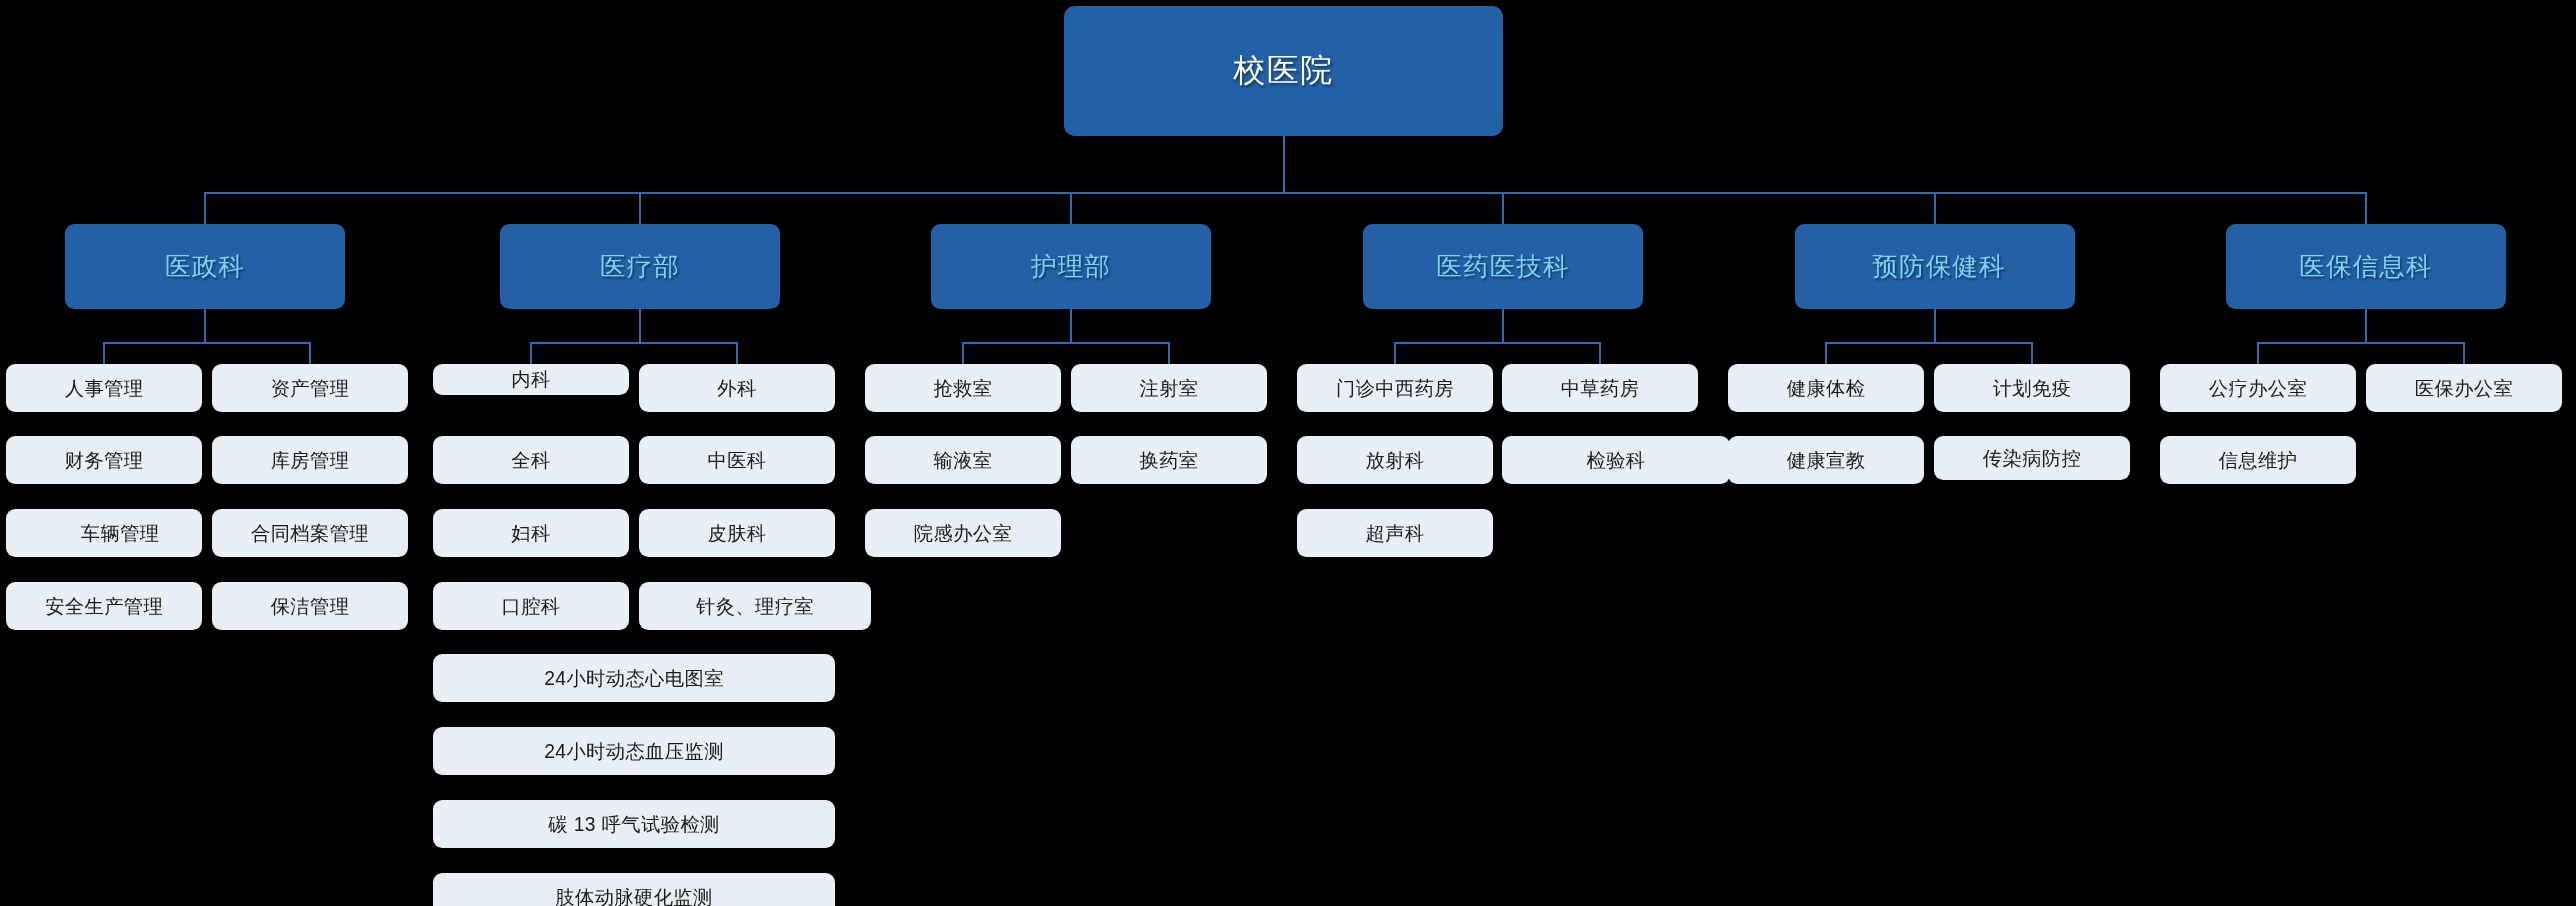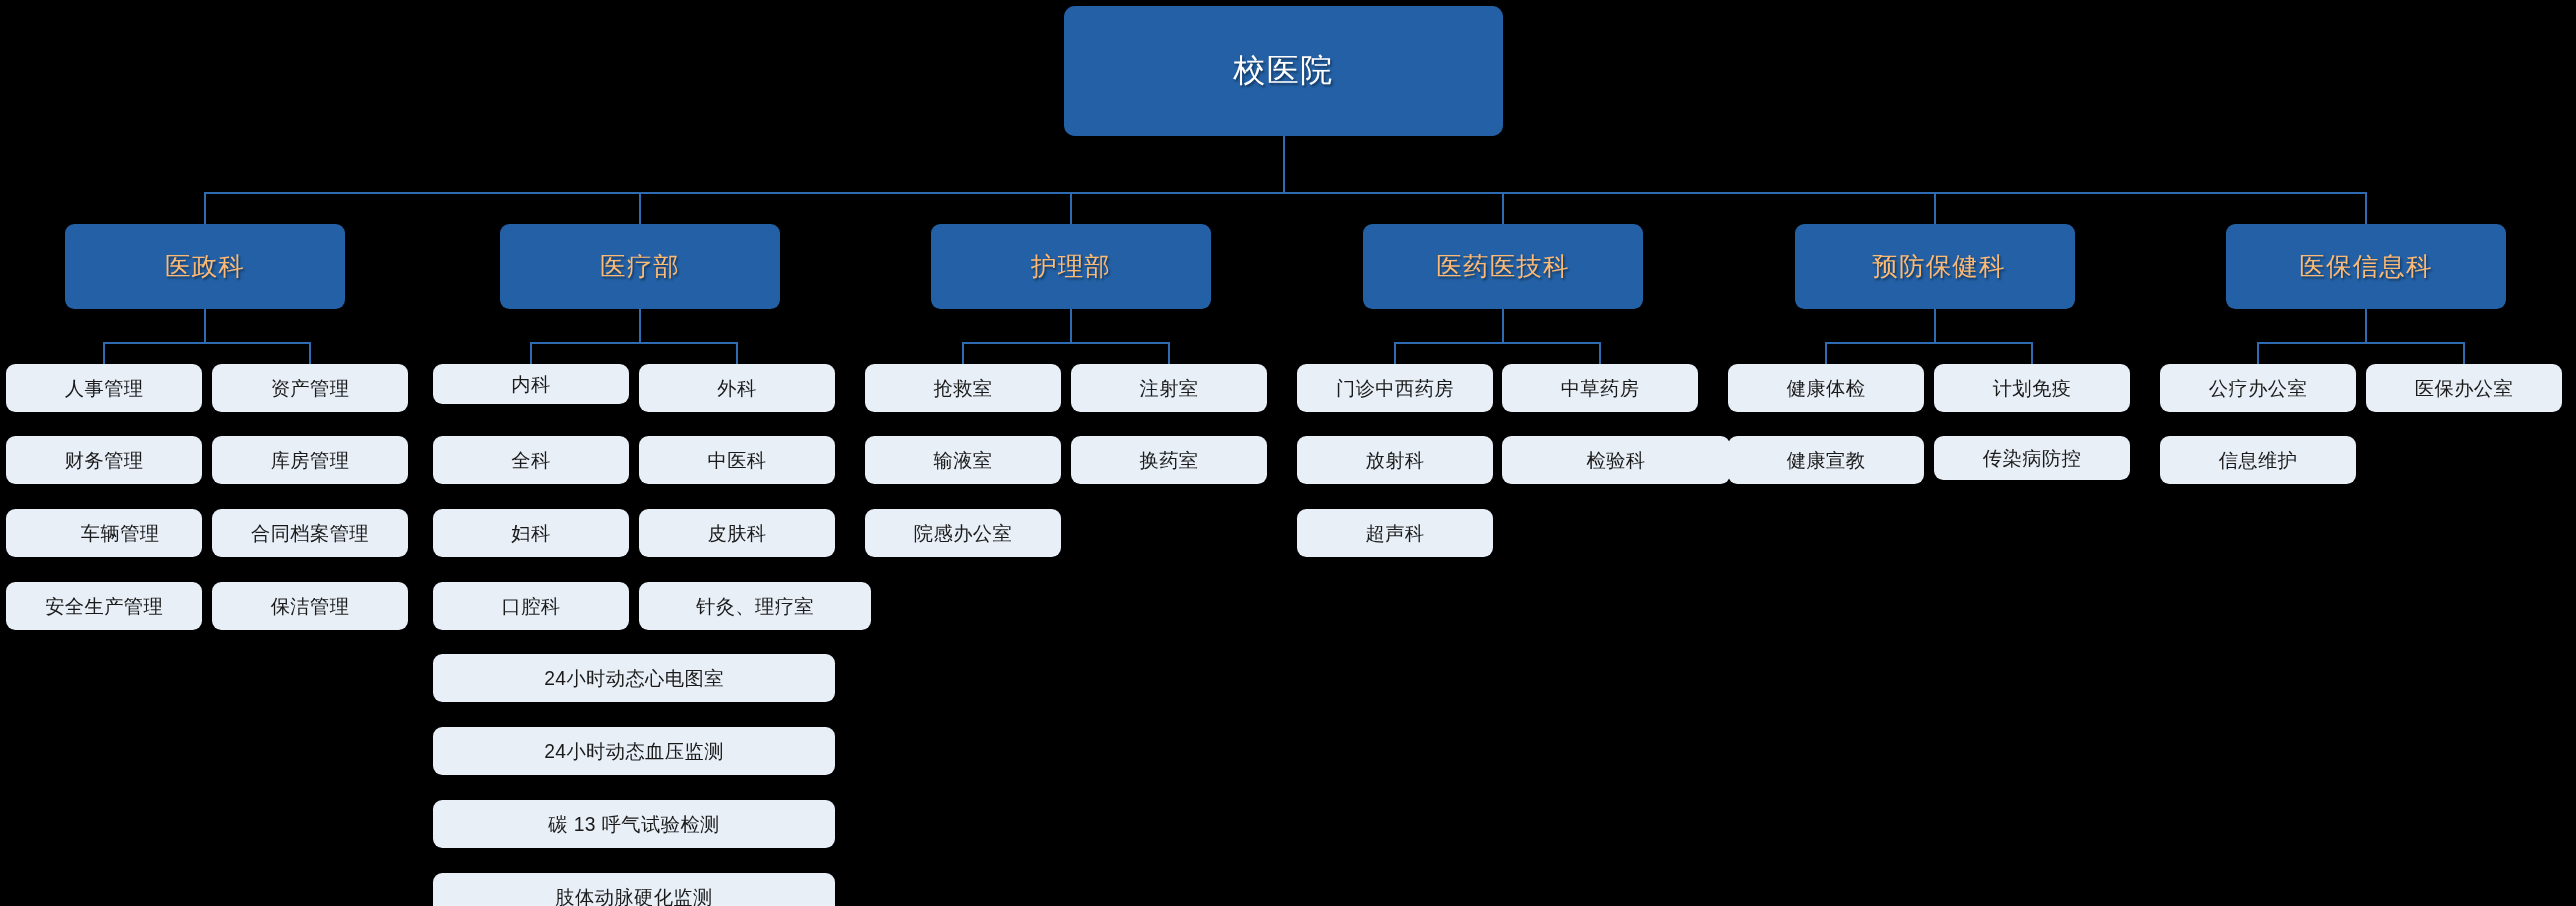--- a/index.html
+++ b/index.html
@@ -27,21 +27,21 @@
     letter-spacing: 1.5px;
     text-shadow: 1.5px 1.5px 2.3px rgba(0,0,0,.45);
   }
 
   
   .dept-node {
     position: absolute;
     background: #2360A5;
     border-radius: 9.3px;
     display: flex; align-items: center; justify-content: center;
-    color: #fdba74;
+    color: #7dd3fc;
     font-size: 25.5px;
     letter-spacing: 1.2px;
     text-shadow: 1.5px 1.5px 2.3px rgba(0,0,0,.45);
   }
 
   
   .leaf-node {
     position: absolute;
     background: #E8EFF7;
     border-radius: 9.3px;
@@ -72,21 +72,21 @@
     <div class="leaf-node" style="left: 6.2px; top: 509px; width: 196px; height: 48px; padding-left: 32px;">车辆管理</div>
     <div class="leaf-node" style="left: 212px; top: 509px; width: 196px; height: 48px;">合同档案管理</div>
     <div class="leaf-node" style="left: 6.2px; top: 582px; width: 196px; height: 48px;">安全生产管理</div>
     <div class="leaf-node" style="left: 212px; top: 582px; width: 196px; height: 48px;">保洁管理</div>
     <div class="conn v" style="left: 639px; top: 192px; height: 32.5px; width: 2.3px;"></div>
     <div class="dept-node" style="left: 500px; top: 224px; width: 280px; height: 85px;">医疗部</div>
     <div class="conn v" style="left: 639px; top: 309px; height: 32.5px; width: 2.3px;"></div>
     <div class="conn h" style="left: 531px; top: 342px; width: 206px; height: 2.3px;"></div>
     <div class="conn v" style="left: 530px; top: 342px; height: 21.7px; width: 2.3px;"></div>
     <div class="conn v" style="left: 736px; top: 342px; height: 21.7px; width: 2.3px;"></div>
-    <div class="leaf-node" style="left: 433px; top: 364px; width: 196px; height: 40px;">内科</div>
+    <div class="leaf-node" style="left: 433px; top: 364px; width: 196px; height: 31px;">内科</div>
     <div class="leaf-node" style="left: 639px; top: 364px; width: 196px; height: 48px;">外科</div>
     <div class="leaf-node" style="left: 433px; top: 436px; width: 196px; height: 48px;">全科</div>
     <div class="leaf-node" style="left: 639px; top: 436px; width: 196px; height: 48px;">中医科</div>
     <div class="leaf-node" style="left: 433px; top: 509px; width: 196px; height: 48px;">妇科</div>
     <div class="leaf-node" style="left: 639px; top: 509px; width: 196px; height: 48px;">皮肤科</div>
     <div class="leaf-node" style="left: 433px; top: 582px; width: 196px; height: 48px;">口腔科</div>
     <div class="leaf-node" style="left: 639px; top: 582px; width: 232px; height: 48px;">针灸、理疗室</div>
     <div class="leaf-node" style="left: 433px; top: 654px; width: 402px; height: 48px;">24小时动态心电图室</div>
     <div class="leaf-node" style="left: 433px; top: 727px; width: 402px; height: 48px;">24小时动态血压监测</div>
     <div class="leaf-node" style="left: 433px; top: 800px; width: 402px; height: 48px;">碳 13 呼气试验检测</div>

